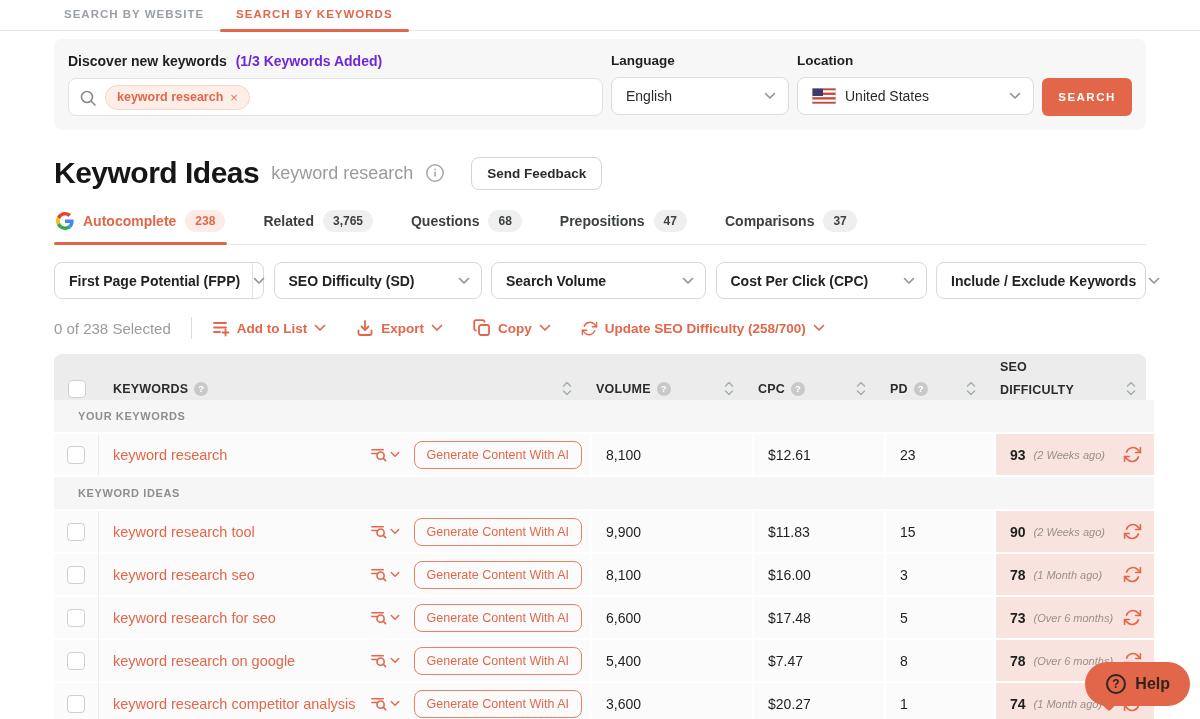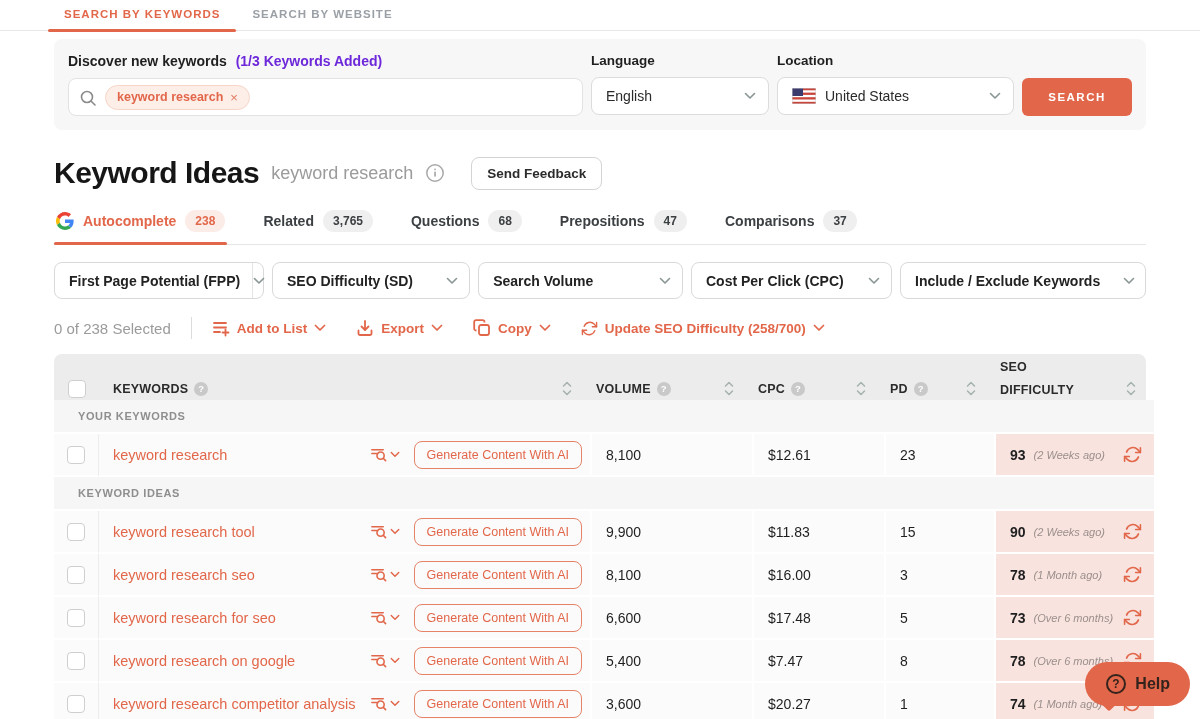--- a/index.html
+++ b/index.html
@@ -30,21 +30,21 @@
   .kw-tag { display:inline-flex; align-items:center; gap:7px; background:#fdeee8;
     border:1px solid #f6d5c8; color:#E2674A; font-weight:700; font-size:12.5px;
     padding:4px 11px; border-radius:13px; }
   .kw-tag .x { font-weight:400; font-size:13px; color:#e0795f; cursor:pointer; }
   .select { height:38px; background:#fff; border:1px solid #dcdcdc; border-radius:8px;
     display:flex; align-items:center; padding:0 12px 0 14px; gap:9px; font-size:14px;
     color:#2a2a2a; cursor:pointer; }
   .select .spacer { flex:1; }
   .sel-lang { width:178px; }
   .sel-loc { width:237px; }
-  .search-btn { width:110px; height:38px; align-self:flex-end; background:#E2674A; color:#fff;
+  .search-btn { width:90px; height:38px; align-self:flex-end; background:#E2674A; color:#fff;
     border:none; border-radius:6px; font-family:inherit; font-size:11.5px; font-weight:700;
     letter-spacing:1.5px; cursor:pointer; }
 
   
   .page-head { display:flex; align-items:center; margin-top:26px; gap:12px; }
   .page-title { font-size:30px; font-weight:800; letter-spacing:-0.5px; color:#161616; }
   .page-sub { font-size:18px; color:#9b9b9b; }
   .feedback-btn { margin-left:14px; background:#fff; border:1px solid #d4d4d4; border-radius:8px;
     padding:8px 15px; font-family:inherit; font-size:13.5px; font-weight:700; color:#2c2c2c; cursor:pointer; }
 
@@ -59,21 +59,21 @@
     border-radius:12px; padding:4px 10px; }
   .rtab.active .count-badge { background:#fcece7; color:#E2674A; }
 
   
   .filters { display:flex; justify-content:space-between; margin-top:17px; gap:8px; }
   .filter-btn { height:37px; background:#fff; border:1px solid #d9d9d9; border-radius:8px;
     display:flex; align-items:center; font-size:14px; font-weight:700; color:#222; cursor:pointer; }
   .filter-btn .flbl { padding:0 12px 0 14px; flex:1; white-space:nowrap; }
   .filter-btn .chev-zone { width:34px; align-self:stretch; display:flex; align-items:center; justify-content:center; }
   .filter-btn.divided .chev-zone { border-left:1px solid #e4e4e4; }
-  .f1{width:210px;} .f2{width:215px;} .f3{width:208px;} .f4{width:211px;} .f5{width:246px;}
+  .f1{width:210px;} .f2{width:215px;} .f3{width:208px;} .f4{width:211px;} .f5{width:210px;}
 
   
   .toolbar { display:flex; align-items:center; margin-top:17px; height:24px;text-align:center; }
   .sel-count { font-size:15px; color:#9b9b9b; }
   .tb-divider { width:1px; height:22px; background:#dcdcdc; margin:0 20px; }
   .tb-actions { display:flex; gap:30px; }
   .tb-action { display:flex; align-items:center; gap:7px; color:#E2674A; font-size:13.5px;
     font-weight:700; cursor:pointer; white-space:nowrap; }
 
   
@@ -188,22 +188,22 @@
       <rect width="24" height="16" fill="none" stroke="#cfcfcf" stroke-width="1"></rect>
     </g>
     <g id="i-help-q">
         <circle cx="11" cy="11" r="9" fill="none" stroke="#33231c" stroke-width="2"></circle>
         <text x="11" y="15.2" text-anchor="middle" font-family="Liberation Sans,sans-serif" font-size="12" font-weight="bold" fill="#33231c">?</text>
       </g>
   </defs>
 </svg>
 
 <div class="top-tabbar">
+  <div class="top-tab">SEARCH BY WEBSITE</div>
   <div class="top-tab active">SEARCH BY KEYWORDS</div>
-  <div class="top-tab">SEARCH BY WEBSITE</div>
 </div>
 
 <div class="content">
 
   <div class="search-panel">
     <div class="sp-grid">
       <div class="sp-col-main">
         <div class="sp-title-row">
           <span class="sp-title">Discover new keywords</span>
           <span class="sp-note">(1/3 Keywords Added)</span>

